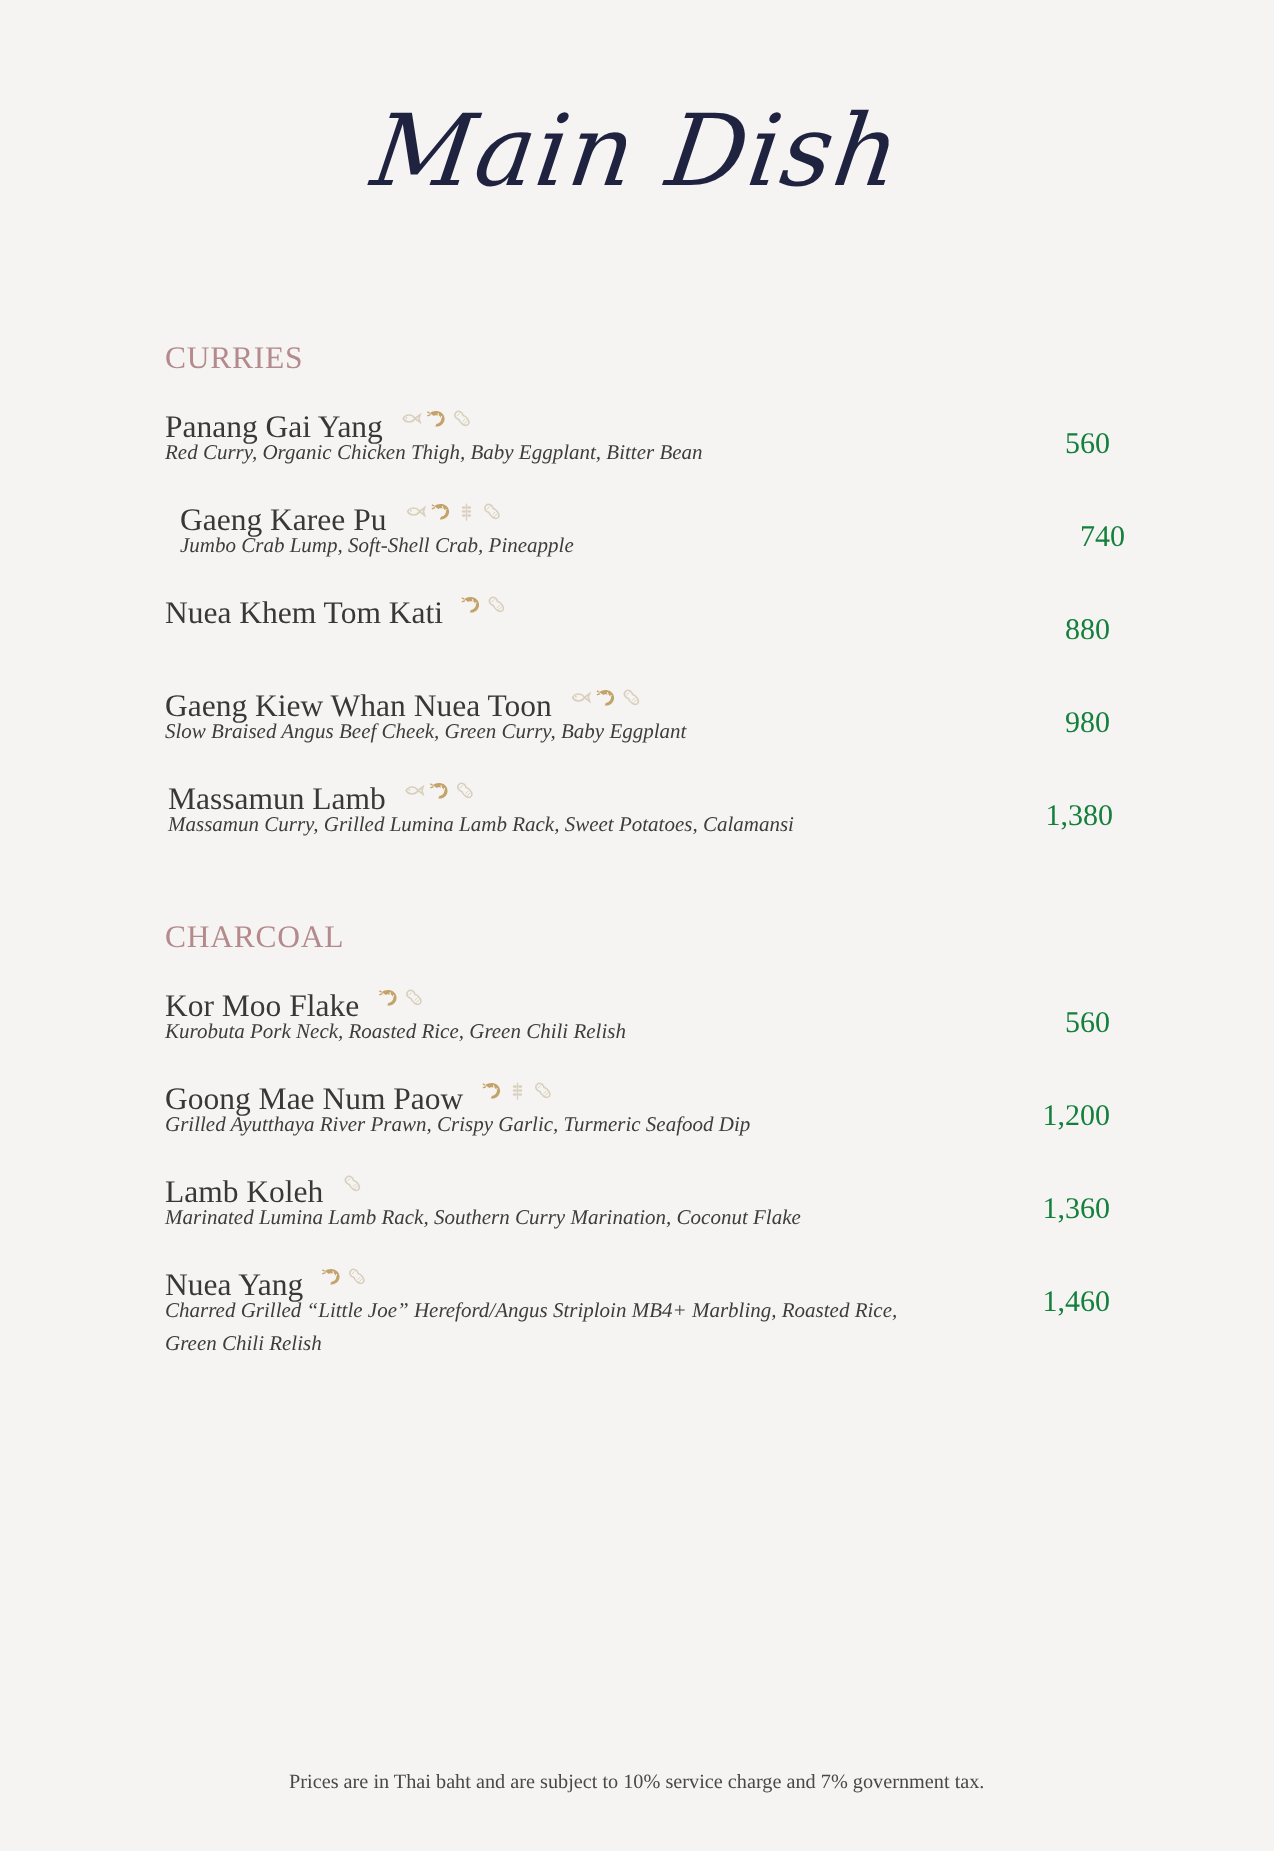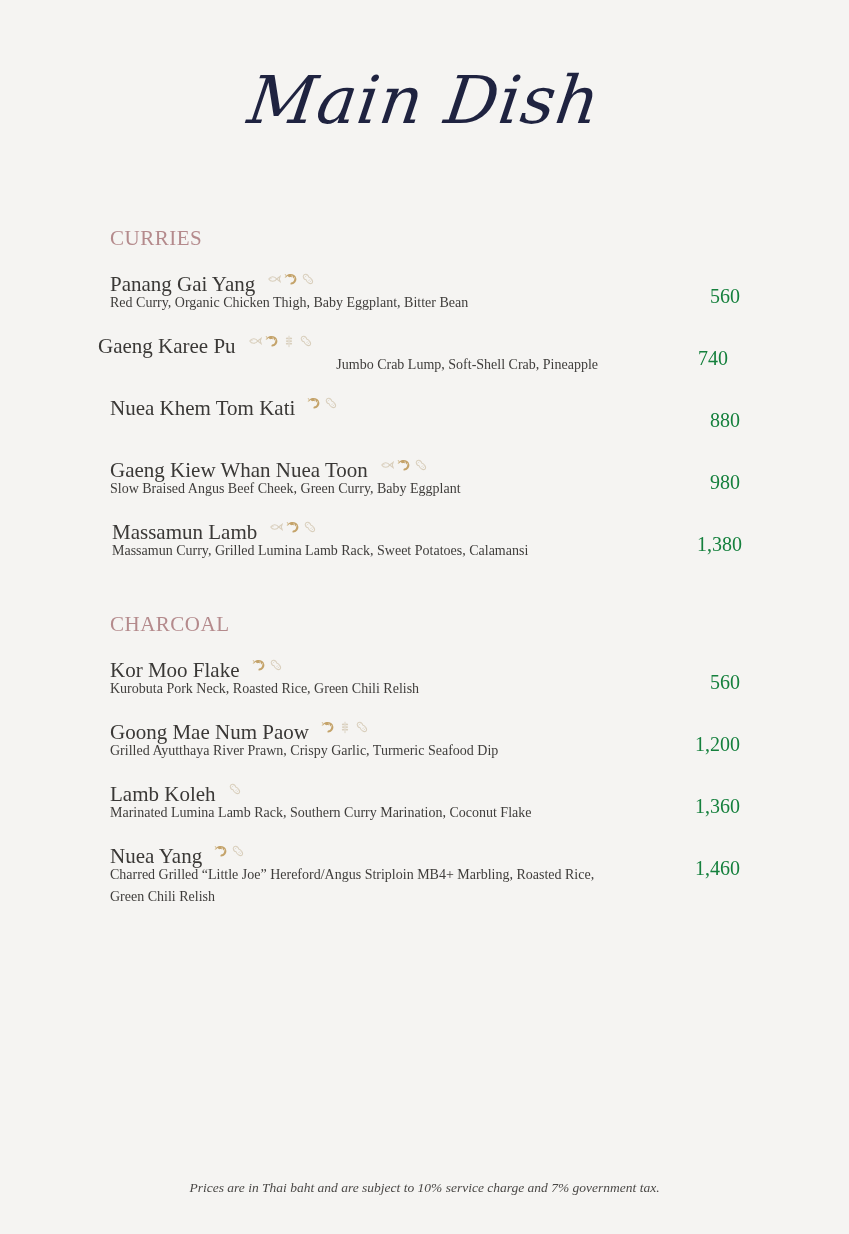--- a/index.html
+++ b/index.html
@@ -66,36 +66,36 @@
       width: 14px;
       height: 14px;
     }
     .icon svg { width: 14px; height: 14px; display: block; }
     .item-desc {
       font-size: 14px;
       color: #3f3d3b;
       line-height: 22px;
       margin-top: 0px;
       width: 500px;
+      font-style: italic;
     }
     .item-price {
       position: absolute;
       right: 0;
       top: 0;
       font-size: 20px;
       color: #15803d;
       margin-top: 19px;
     }
     .footer-note {
       position: absolute;
       left: 0;
       right: 0;
       top: 1180px;
       text-align: center;
-      font-style: italic;
       font-size: 13.5px;
       color: #4a4846;
     }
   </style>
 </head>
 <body>
 
 <div class="title">Main Dish</div>
 
 <div class="section" style="top:226px;">
@@ -130,21 +130,21 @@
                 <path d="M8 1.5 C11 1.5 11.5 5 10.2 7 C11.5 9 11 14.5 8 14.5 C5 14.5 4.5 9 5.8 7 C4.5 5 5 1.5 8 1.5 Z" fill="none" stroke="#d9cfbd" stroke-width="1.2"></path>
                 <path d="M6.5 4 L9.5 4 M6.5 10 L9.5 10 M6.5 12 L9.5 12" stroke="#d9cfbd" stroke-width="0.7"></path>
               </g>
             </svg>
           </span>
         </span>
       </div>
       <div class="item-desc">Red Curry, Organic Chicken Thigh, Baby Eggplant, Bitter Bean</div>
       <div class="item-price">560</div>
     </div>
-    <div class="item" style="left: 98px; top: 328px; text-align: right;">
+    <div class="item" style="left: 120px; top: 328px;">
       <div class="item-name-row">
         <span class="item-name">Gaeng Karee Pu</span>
         <span class="icons">
           <span class="icon">
             <svg viewBox="0 0 16 16">
               <path d="M2 8 C4 4.5 9 4.5 11 8 C9 11.5 4 11.5 2 8 Z M11 8 L15 5 L14 8 L15 11 Z" fill="none" stroke="#d9cfbd" stroke-width="1.2"></path>
               <circle cx="4.5" cy="7.5" r="0.7" fill="#d9cfbd"></circle>
             </svg>
           </span>
           <span class="icon">

